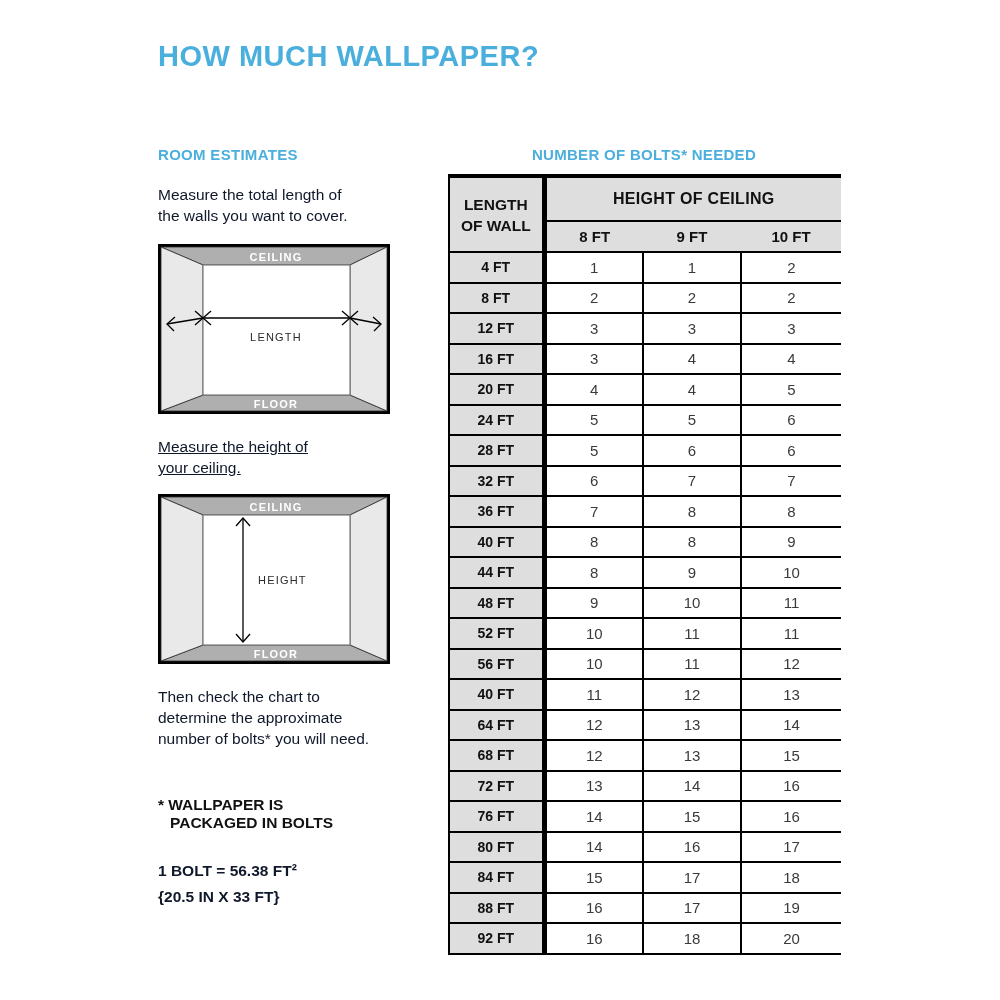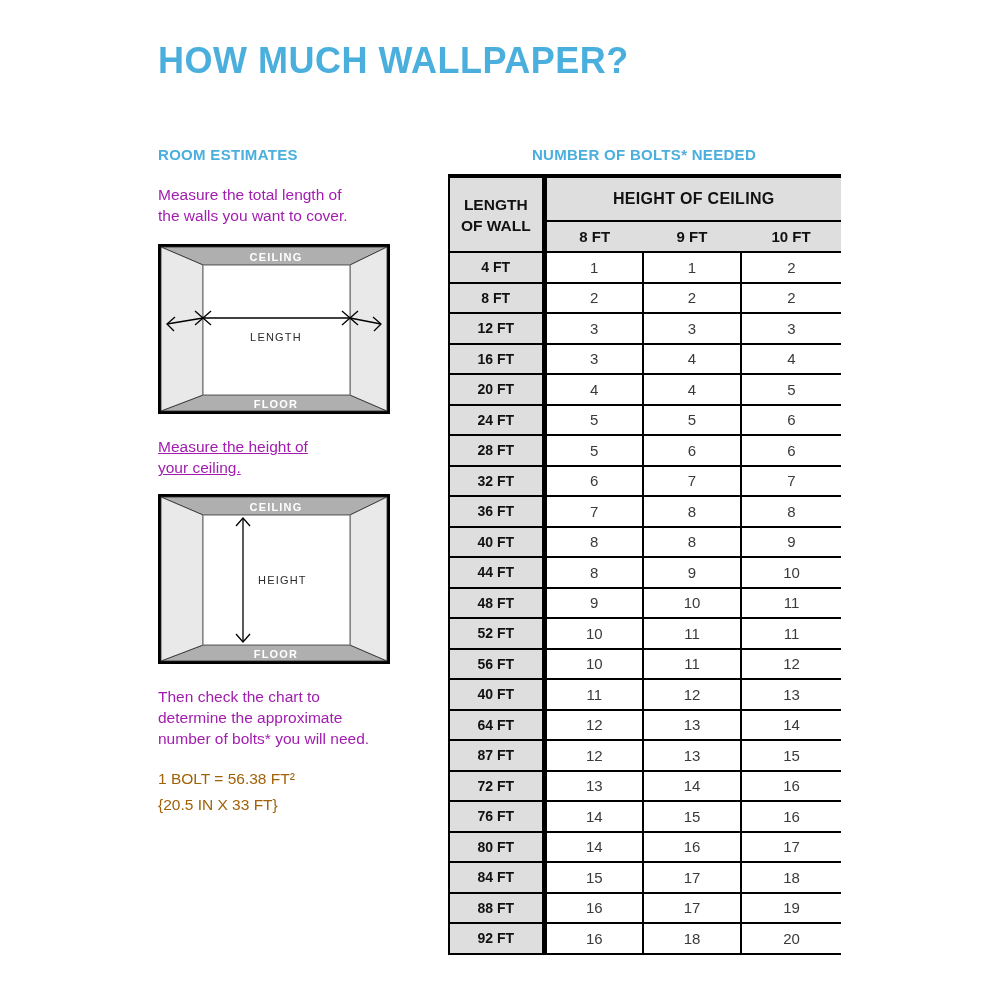--- a/index.html
+++ b/index.html
@@ -8,42 +8,42 @@
     width: 1000px;
     height: 1000px;
     background: #ffffff;
     font-family: "Liberation Sans", sans-serif;
     overflow: hidden;
   }
   .page-title {
     position: absolute;
     left: 158px;
     top: 40px;
-    font-size: 36px;
+    font-size: 29px;
     font-weight: bold;
     letter-spacing: 0.5px;
     color: #4AAFDC;
   }
   
   .left-col {
     position: absolute;
     left: 158px;
     top: 146px;
     width: 248px;
   }
   .section-heading {
     font-size: 15px;
     font-weight: bold;
     color: #4AAFDC;
     letter-spacing: 0.3px;
   }
   .instruction {
     font-size: 15.5px;
     line-height: 21px;
-    color: #a21caf;
+    color: #0f172a;
     white-space: pre-line;
   }
   .instr-1 { margin-top: 21px; }
   .instr-2 { margin-top: 22px; text-decoration: underline; }
   .instr-3 { margin-top: 22px; }
   .room-svg { display: block; width: 232px; height: 170px; }
   .svg-1 { margin-top: 18px; }
   .svg-2 { margin-top: 16px; }
   .diagram-label {
     font-family: "Liberation Sans", sans-serif;
@@ -52,25 +52,25 @@
   }
   .footnote {
     margin-top: 47px;
     font-size: 15.5px;
     font-weight: bold;
     line-height: 18px;
     color: #111111;
   }
   .footnote .line2 { padding-left: 12px; }
   .bolt-size {
-    margin-top: 17px;
+    margin-top: 26px;
     font-size: 15.5px;
-    font-weight: normal;
+    font-weight: bold;
     line-height: 26px;
-    color: #a16207;
+    color: #0f172a;
   }
   
   .table-col {
     position: absolute;
     left: 448px;
     top: 146px;
     width: 392px;
   }
   .table-heading {
     font-size: 15px;
@@ -200,20 +200,24 @@
       </g>
       <text class="diagram-label" x="118" y="17" text-anchor="middle" fill="#ffffff" font-weight="bold">CEILING</text>
       <text class="diagram-label" x="118" y="164" text-anchor="middle" fill="#ffffff" font-weight="bold">FLOOR</text>
       <text class="diagram-label" x="100" y="90" text-anchor="start" fill="#2b2b2b">HEIGHT</text>
     </svg>
 
     <div class="instruction instr-3">Then check the chart to
 determine the approximate
 number of bolts* you will need.</div>
 
+    <div class="footnote">
+      <div class="line1">* WALLPAPER IS</div>
+      <div class="line2">PACKAGED IN BOLTS</div>
+    </div>
 
     <div class="bolt-size">
       <div>1 BOLT = 56.38 FT²</div>
       <div>{20.5 IN X 33 FT}</div>
     </div>
   </div>
 
   <div class="table-col">
     <div class="table-heading">NUMBER OF BOLTS* NEEDED</div>
 
@@ -327,21 +331,21 @@
             <td class="val">12</td>
             <td class="val">13</td>
           </tr>
           <tr>
             <td class="col-label">64 FT</td>
             <td class="val">12</td>
             <td class="val">13</td>
             <td class="val">14</td>
           </tr>
           <tr>
-            <td class="col-label">87 FT</td>
+            <td class="col-label">68 FT</td>
             <td class="val">12</td>
             <td class="val">13</td>
             <td class="val">15</td>
           </tr>
           <tr>
             <td class="col-label">72 FT</td>
             <td class="val">13</td>
             <td class="val">14</td>
             <td class="val">16</td>
           </tr>

